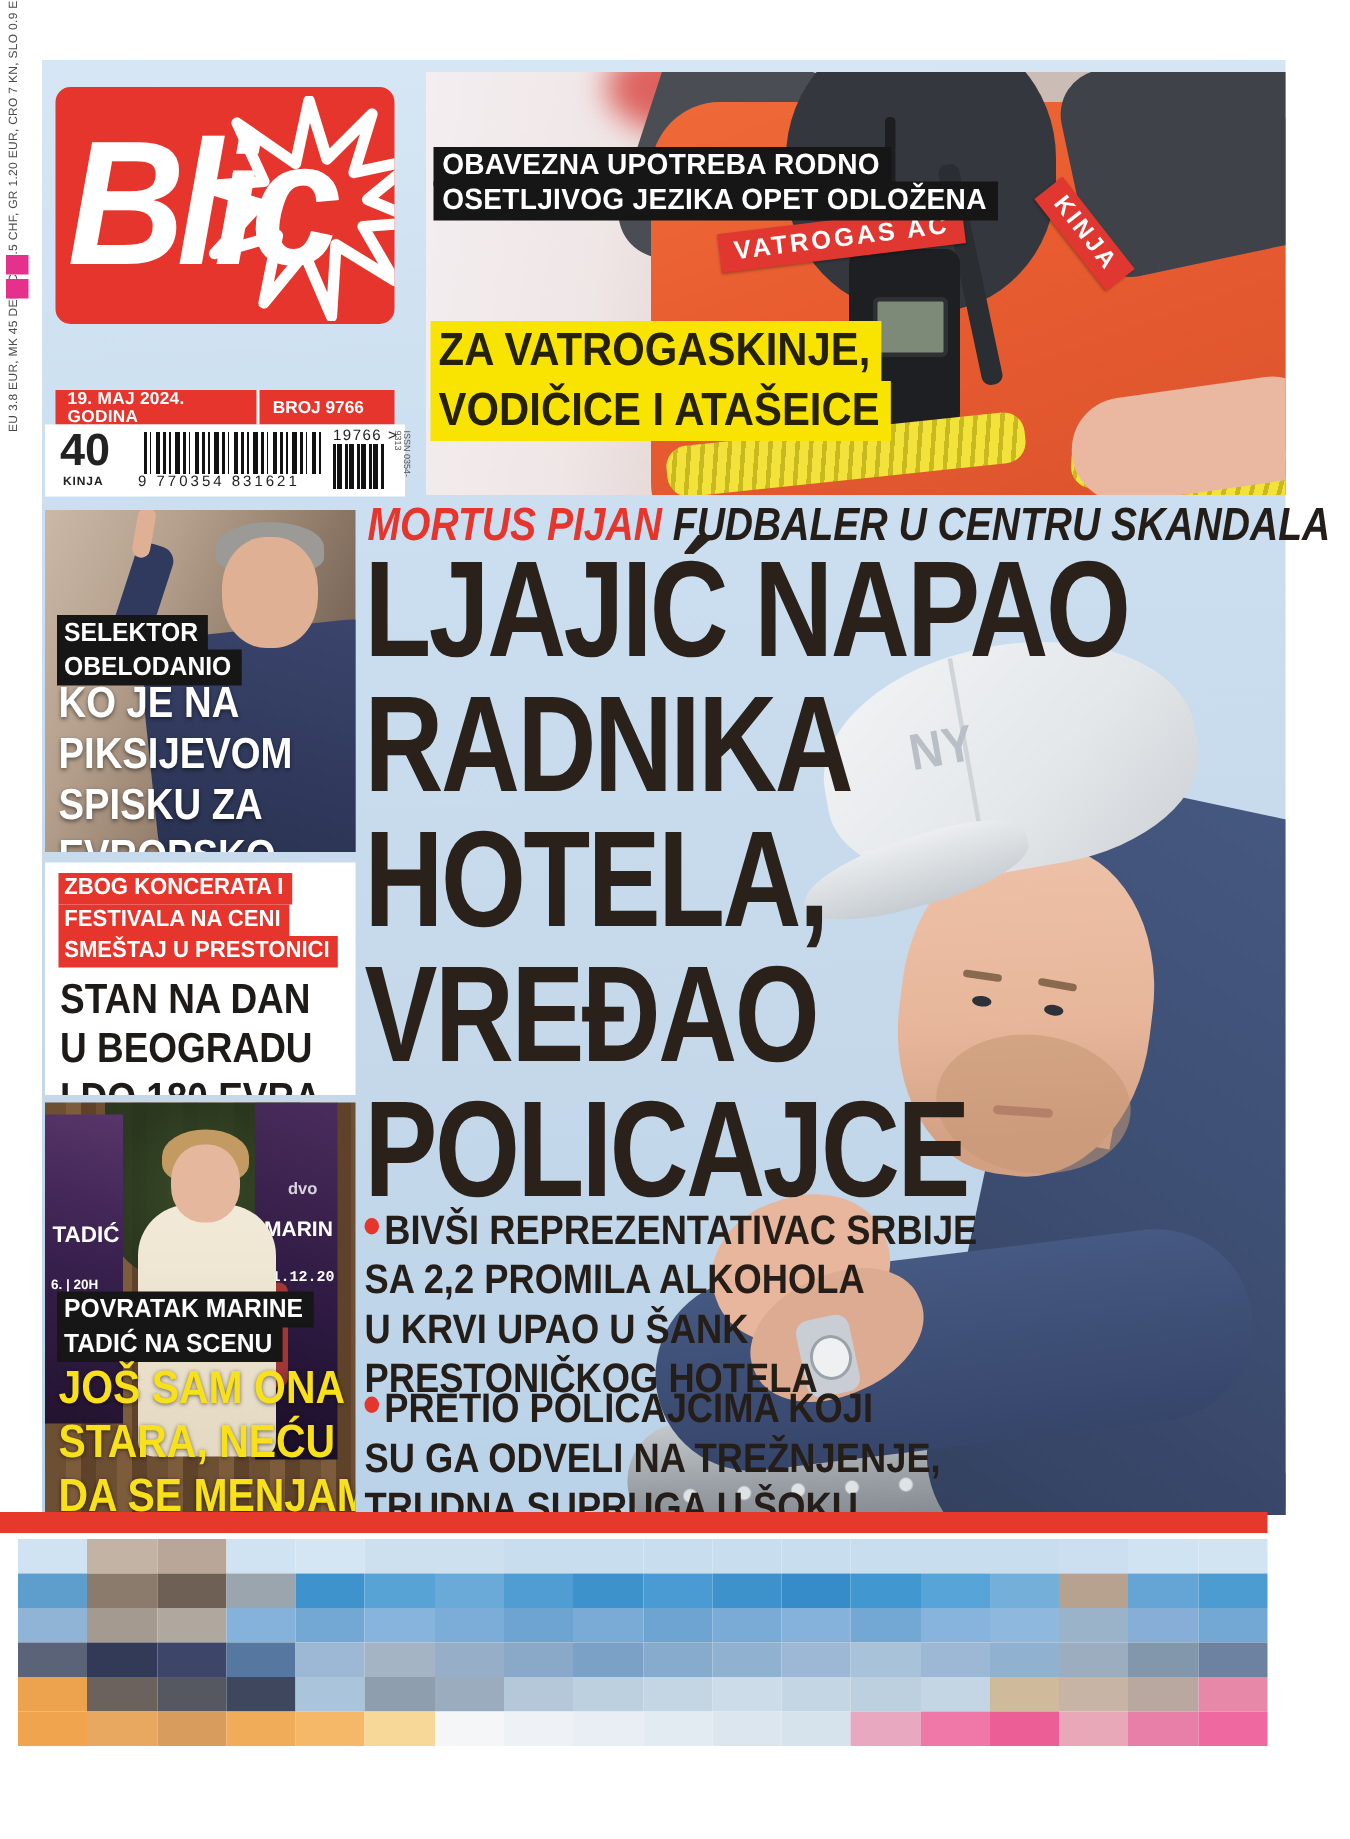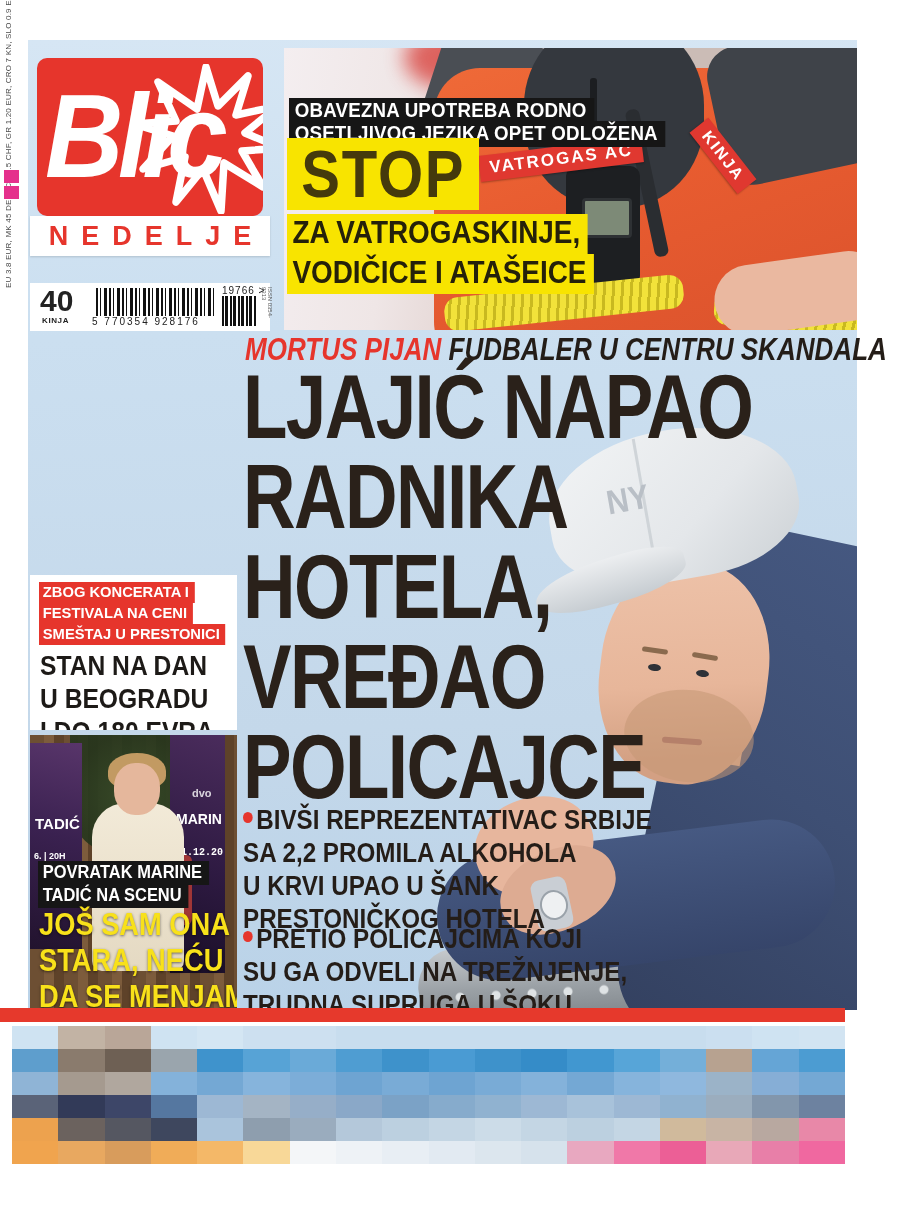--- a/index.html
+++ b/index.html
@@ -126,26 +126,29 @@
   <div class="abs edge-sq" style="left:4px;top:186px;"></div>
 
   <div class="abs content-bg"></div>
 
   <div class="abs logo-box">
     <div class="abs logo-text">Blic</div>
     <svg class="abs logo-star" width="150" height="150" viewBox="0 0 100 100">
       <polygon points="50,2 58,28 78,8 70,34 98,28 76,46 100,56 74,58 88,82 62,66 60,98 48,70 30,92 36,62 8,70 28,48 2,40 30,38 18,12 44,30" fill="none" stroke="#ffffff" stroke-width="5" stroke-linejoin="round"></polygon>
     </svg>
   </div>
-  <div class="abs nedelje">NEDELJE</div>
+  <div class="abs date-strip">
+    <div class="cell1">19. MAJ 2024. GODINA</div>
+    <div class="cell2">BROJ 9766</div>
+  </div>
   <div class="abs bar-strip">
     <div class="abs price-val">40</div>
     <div class="abs price-unit">KINJA</div>
     <div class="abs barcode-main"></div>
-    <div class="abs barcode-digits">5 770354 928176</div>
+    <div class="abs barcode-digits">9 770354 831621</div>
     <div class="abs barcode-small-num">19766 &gt;</div>
     <div class="abs barcode-small"></div>
     <div class="abs issn">ISSN 0354-9313</div>
   </div>
 
   <div class="abs top-photo">
     <div class="abs ff-blob-red"></div>
     <div class="abs ff-shoulder-l"></div>
     <div class="abs ff-jacket"></div>
     <div class="abs ff-shoulder-r"></div>
@@ -154,23 +157,20 @@
     <div class="abs ff-strap"></div>
     <div class="abs ff-radio"></div>
     <div class="abs ff-radio-screen"></div>
     <div class="abs ff-stripe" style="left:160px;top:238px;width:240px;height:34px;transform:rotate(-6deg);"></div>
     <div class="abs ff-stripe" style="left:430px;top:248px;width:160px;height:34px;transform:rotate(4deg);"></div>
     <div class="abs ff-hand"></div>
     <div class="abs tape tape1">VATROGAS AC</div>
     <div class="abs tape tape2">KINJA</div>
     <div class="abs blk-strip" style="left:5px;top:50px;">OBAVEZNA UPOTREBA RODNO</div>
     <div class="abs blk-strip" style="left:5px;top:73px;">OSETLJIVOG JEZIKA OPET ODLOŽENA</div>
-    <div class="abs stop-box">
-      <span class="stop-text">STOP</span>
-    </div>
     <div class="abs ystrip" style="left:3px;top:166px;">ZA VATROGASKINJE,</div>
     <div class="abs ystrip" style="left:3px;top:206px;">VODIČICE I ATAŠEICE</div>
   </div>
 
   <div class="abs main-photo">
     <div class="abs lj-rail"></div>
     <div class="abs lj-rail-dots"></div>
     <div class="abs lj-dark"></div>
     <div class="abs lj-body"></div>
     <div class="abs lj-neck"></div>
@@ -207,20 +207,35 @@
     <div>SA 2,2 PROMILA ALKOHOLA</div>
     <div>U KRVI  UPAO U ŠANK</div>
     <div>PRESTONIČKOG HOTELA</div>
   </div>
   <div class="abs bullets cond" style="left:243px;top:922px;">
     <div><span class="dot"></span><span>PRETIO POLICAJCIMA KOJI</span></div>
     <div>SU GA ODVELI NA TREŽNJENJE,</div>
     <div>TRUDNA SUPRUGA U ŠOKU</div>
   </div>
 
+  <div class="abs card card1">
+    <div class="abs c1-arm"></div>
+    <div class="abs c1-finger"></div>
+    <div class="abs c1-jacket"></div>
+    <div class="abs c1-hair"></div>
+    <div class="abs c1-head"></div>
+    <div class="abs" style="left:8px;top:70px;"><span class="label-strip">SELEKTOR</span></div>
+    <div class="abs" style="left:8px;top:93px;"><span class="label-strip">OBELODANIO</span></div>
+    <div class="abs c1-title cond" style="left:9px;top:112px;">
+      <div>KO JE NA</div>
+      <div>PIKSIJEVOM</div>
+      <div>SPISKU ZA</div>
+      <div>EVROPSKO</div>
+    </div>
+  </div>
 
   <div class="abs card card2">
     <div class="abs" style="left:9px;top:7px;"><span class="red-strip">ZBOG KONCERATA I</span></div>
     <div class="abs" style="left:9px;top:28px;"><span class="red-strip">FESTIVALA NA CENI</span></div>
     <div class="abs" style="left:9px;top:49px;"><span class="red-strip">SMEŠTAJ U PRESTONICI</span></div>
     <div class="abs c2-title cond" style="left:10px;top:74px;">
       <div>STAN NA DAN</div>
       <div>U BEOGRADU</div>
       <div>I DO 180 EVRA</div>
     </div>

